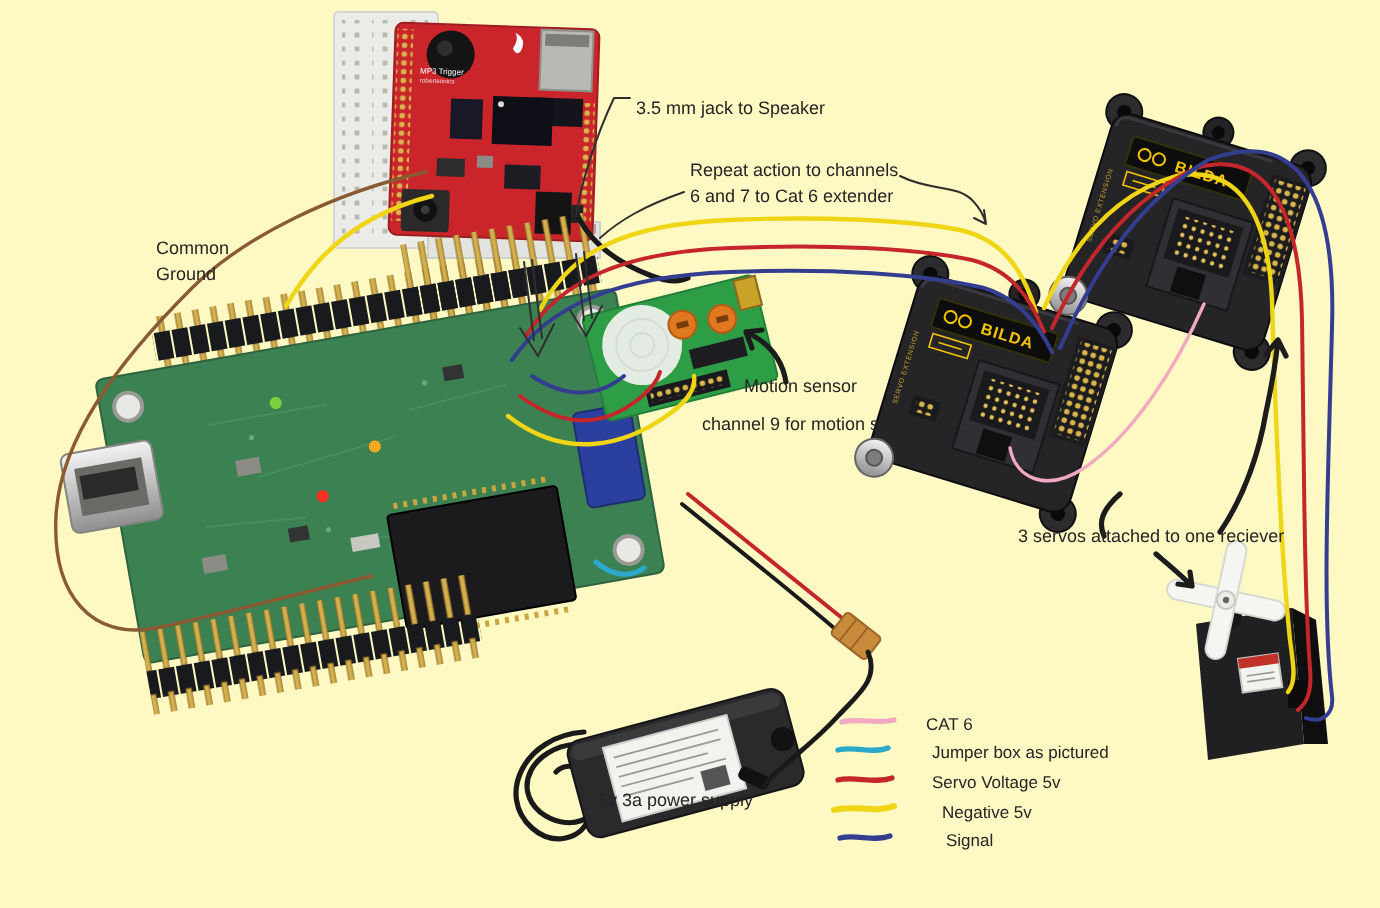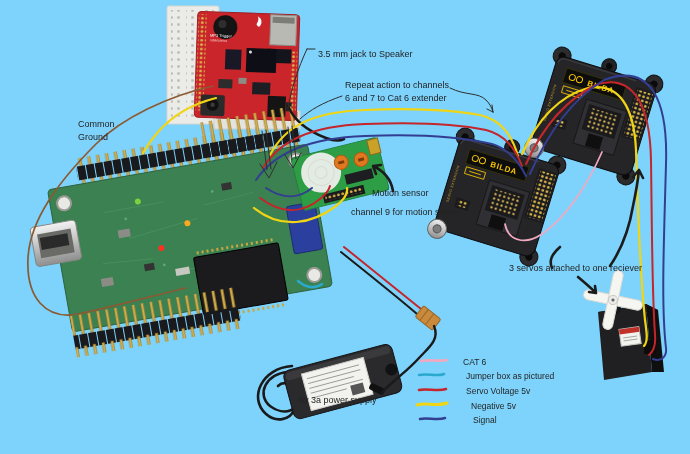--- a/index.html
+++ b/index.html
@@ -1,16 +1,16 @@
 <!DOCTYPE html>
 <html><head>
 <meta charset="utf-8">
 <style>
   html,body{margin:0;padding:0;background:#fff;}
-  #stage{position:relative;width:690px;height:454px;background:#7dd3fc;overflow:hidden;
+  #stage{position:relative;width:690px;height:454px;background:#fef9c3;overflow:hidden;
          font-family:"Liberation Sans",sans-serif;}
   svg{display:block;}
   text{font-family:"Liberation Sans",sans-serif;fill:#242424;}
   .ann{font-size:9px;}
   .leg{font-size:8.5px;}
   .tiny{font-size:4px;fill:#fff;}
   .tiny2{font-size:3.2px;fill:#f4d9d9;}
   .brand{font-size:8px;font-weight:bold;fill:#f5c400;letter-spacing:.6px;}
   .hublbl{font-size:3.4px;fill:#c9a227;letter-spacing:.4px;}
   .wire{fill:none;stroke-linecap:round;}

